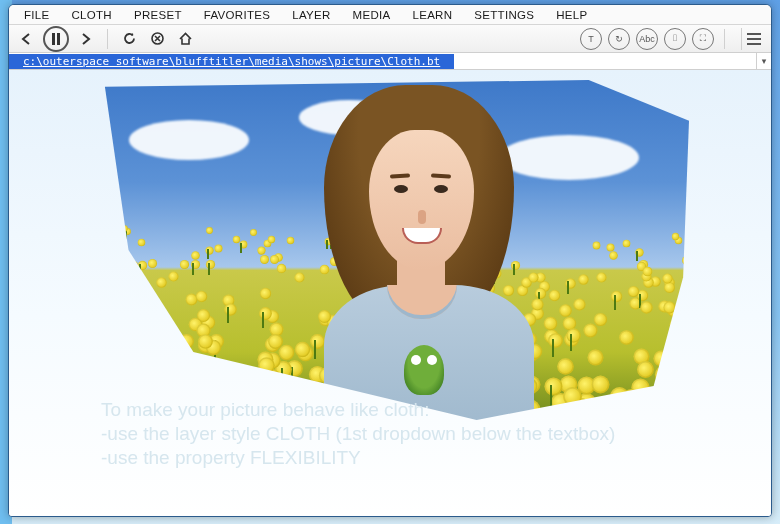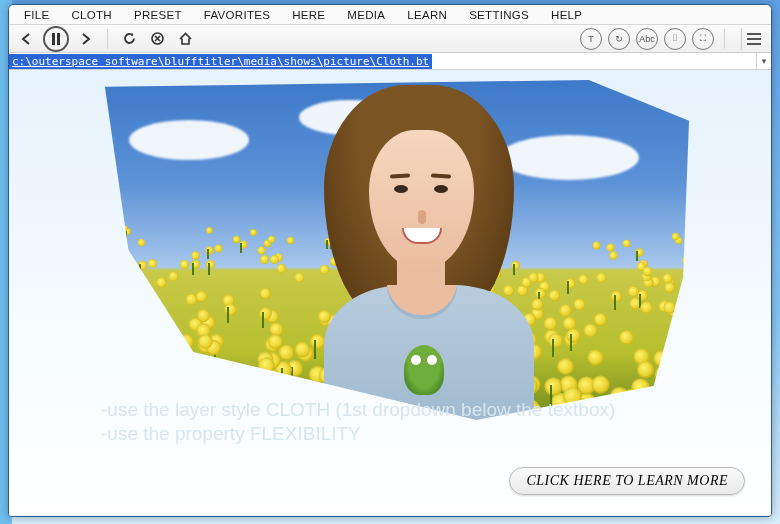--- a/index.html
+++ b/index.html
@@ -40,21 +40,21 @@
   .tsep { width: 1px; height: 20px; background: #d0d0d0; margin: 0 4px; }
   .spacer { flex: 1; }
   .tbtn-round { width: 22px; height: 22px; border: 1.5px solid #777; border-radius: 50%;
                 display: flex; align-items: center; justify-content: center; font-size: 9px; color: #555; cursor: default; }
   .hamburger { width: 24px; height: 22px; border-left: 1px solid #d0d0d0; margin-left: 6px;
                display: flex; flex-direction: column; justify-content: center; gap: 3px; align-items: center; cursor: default; }
   .hamburger span { width: 14px; height: 2px; background: #555; }
 
   .pathbar { height: 17px; background: #fff; border-bottom: 1px solid #cfcfcf; display: flex; align-items: center; }
   .path-sel { background: #2a66d8; color: #fff; font-family: Consolas, monospace; font-size: 11px;
-              padding: 1px 3px; white-space: nowrap; text-decoration: underline; }
+              padding: 1px 14px; white-space: nowrap; text-decoration: underline; }
   .path-dd { margin-left: auto; width: 15px; text-align: center; color: #555; font-size: 9px; border-left: 1px solid #cfcfcf; height: 100%; line-height: 17px; cursor: default; }
 
   .viewport { flex: 1; position: relative; background: linear-gradient(180deg,#e6f2fc 0%, #f5fbff 55%, #ffffff 100%); overflow: hidden; }
   .cloth { position: absolute; left: 90px; top: 10px; width: 590px; height: 340px;
            clip-path: polygon(1% 2%, 83% 0%, 100% 12%, 99% 58%, 94% 90%, 64% 100%, 16% 80%, 5% 50%);
            filter: drop-shadow(4px 6px 8px rgba(0,0,0,.25)); overflow: hidden; }
   .sky { position: absolute; inset: 0; background: linear-gradient(180deg,#3e79c9 0%, #5c92d6 30%, #a7c7ec 55%, #c9c94a 56%, #b7bf2e 80%, #6f8a1e 100%); }
   .cloud { position: absolute; background: #f9fcff; border-radius: 50%; filter: blur(1px); opacity: .95; }
   .c1 { left: 30px; top: 40px; width: 120px; height: 40px; }
   .c2 { left: 200px; top: 20px; width: 100px; height: 35px; }
@@ -108,21 +108,21 @@
 <div class="desktop-hint"></div>
 
 <div class="window">
 
 
   <div class="menubar">
     <span class="menu-item">FILE</span>
     <span class="menu-item">CLOTH</span>
     <span class="menu-item">PRESET</span>
     <span class="menu-item">FAVORITES</span>
-    <span class="menu-item">HERE</span>
+    <span class="menu-item">LAYER</span>
     <span class="menu-item">MEDIA</span>
     <span class="menu-item">LEARN</span>
     <span class="menu-item">SETTINGS</span>
     <span class="menu-item">HELP</span>
   </div>
 
   <div class="toolbar">
     <div class="tbtn">
       <svg width="14" height="14" viewBox="0 0 14 14">
           <path d="M10 2 L4 7 L10 12" fill="none" stroke="#333" stroke-width="2"></path>
@@ -519,20 +519,20 @@
             <div class="brow r"></div>
           <div class="eye l"></div>
             <div class="eye r"></div>
           <div class="nose"></div>
           <div class="mouth"></div>
         </div>
       </div>
     </div>
 
     <div class="hint">
+      <div>To make your picture behave like cloth:</div>
       <div>-use the layer style CLOTH (1st dropdown below the textbox)</div>
       <div>-use the property FLEXIBILITY</div>
     </div>
 
-    <div class="learn-btn">CLICK HERE TO LEARN MORE</div>
   </div>
 
 </div>
 
 </body></html>

